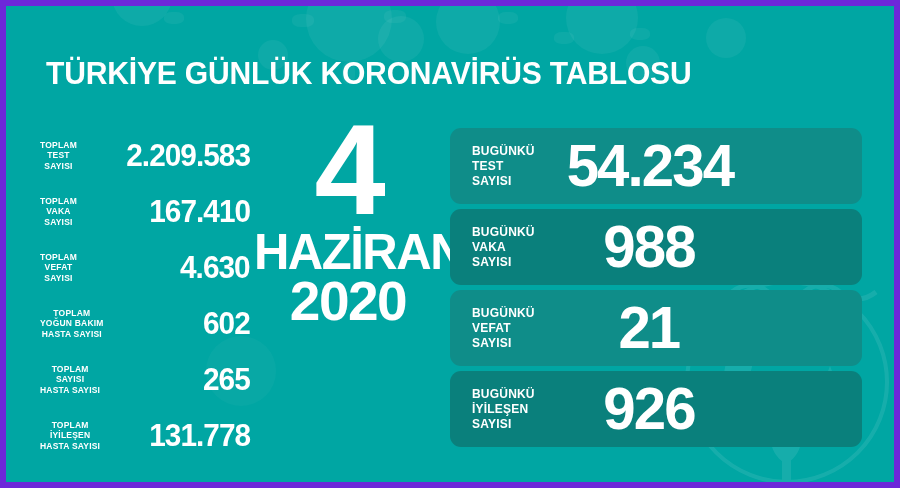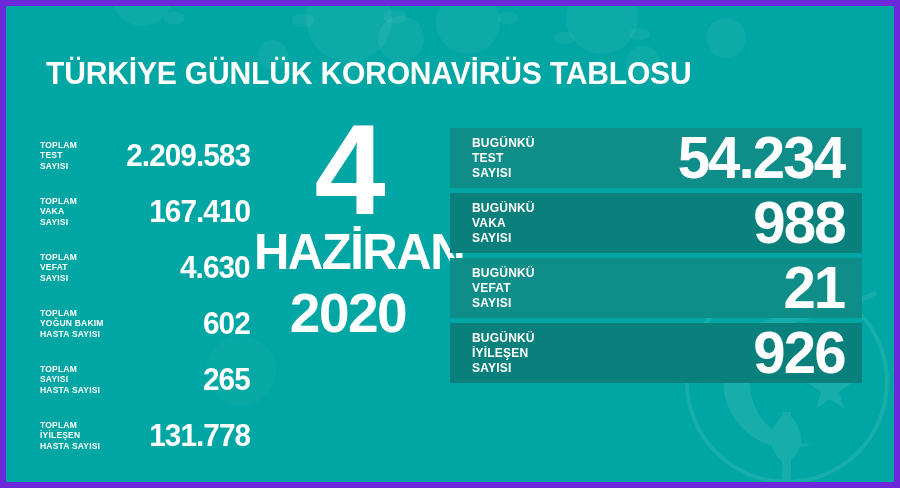--- a/index.html
+++ b/index.html
@@ -97,21 +97,21 @@
   .lstat .lbl {
     position: absolute;
     left: 6px;
     top: 50%;
     transform: translateY(-50%);
     color: #ffffff;
     font-size: 8.5px;
     font-weight: bold;
     line-height: 10.5px;
     letter-spacing: 0.2px;
-    text-align: left;
+    text-align: center;
     white-space: nowrap;
   }
   .lstat .val {
     color: #ffffff;
     font-size: 31px;
     font-weight: bold;
     letter-spacing: -1px;
     line-height: 1;
     padding-right: 2px;
     transform: scaleX(0.96);
@@ -139,37 +139,37 @@
     line-height: 0.92;
     letter-spacing: -1.5px;
     margin-top: 6px;
     transform: scaleX(0.98);
   }
   .date-year {
     font-size: 55px;
     font-weight: bold;
     line-height: 0.95;
     letter-spacing: -1.5px;
-    margin-top: 12px;
   }
 
   
   .right-col {
     position: absolute;
     left: 444px;
     top: 122px;
     width: 412px;
   }
   .band {
     position: relative;
-    height: 60px;
+    height: 76px;
     margin-bottom: 5px;
     display: flex;
     align-items: center;
-    justify-content: flex-end;
+    justify-content: center;
+    border-radius: 11px;
   }
   .band.dark  { background: #0a807c; }
   .band.light { background: #0f8d89; }
   .band .lbl {
     position: absolute;
     left: 22px;
     top: 50%;
     transform: translateY(-50%);
     color: #ffffff;
     font-size: 12px;

